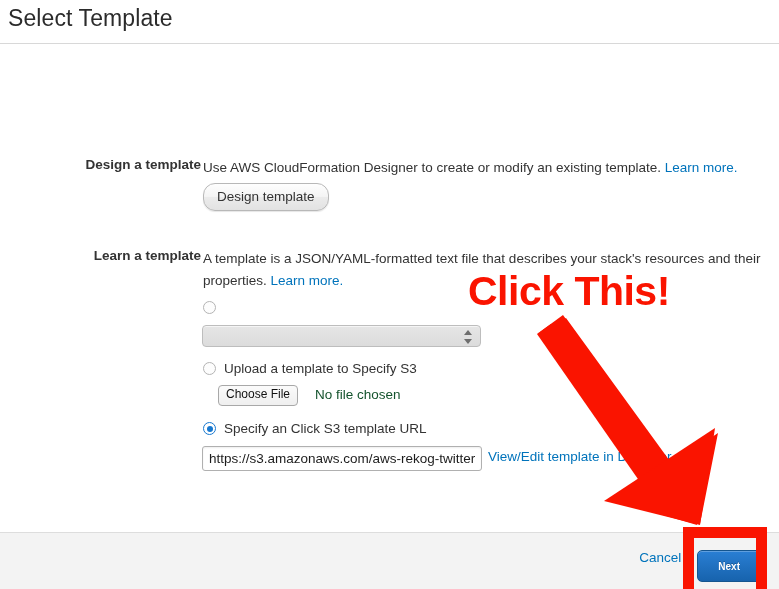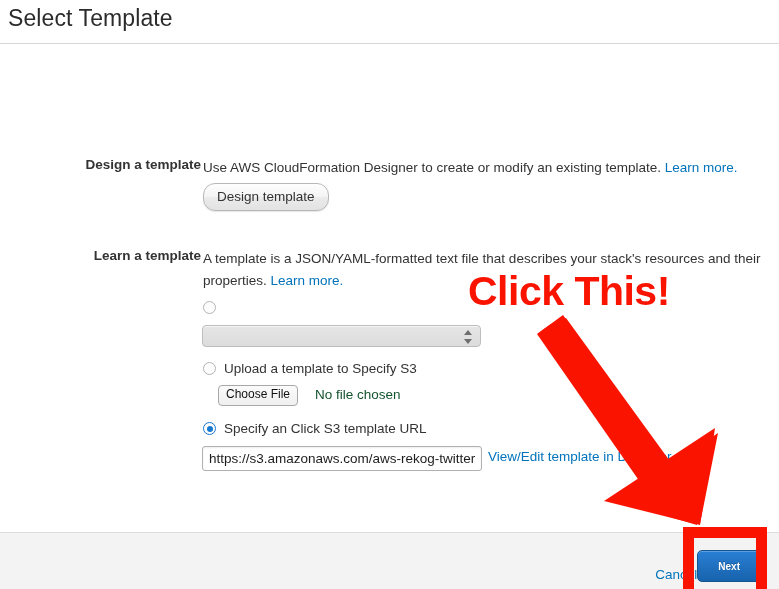--- a/index.html
+++ b/index.html
@@ -255,21 +255,22 @@
     height: 69px;
     background: #f3f3f3;
     border-top: 1px solid #dddddd;
     box-sizing: border-box;
   }
   .footer-inner {
     position: absolute;
     right: 18px;
     top: 17px;
     display: flex;
-    align-items: flex-end;
+    align-items: flex-start;
+    gap: 16px;
   }
   .btn-cancel {
     font-size: 13.5px;
     color: #0073bb;
     text-decoration: none;
     cursor: pointer;
     background: none;
     border: none;
     font-family: "Liberation Sans", sans-serif;
     padding: 0;

